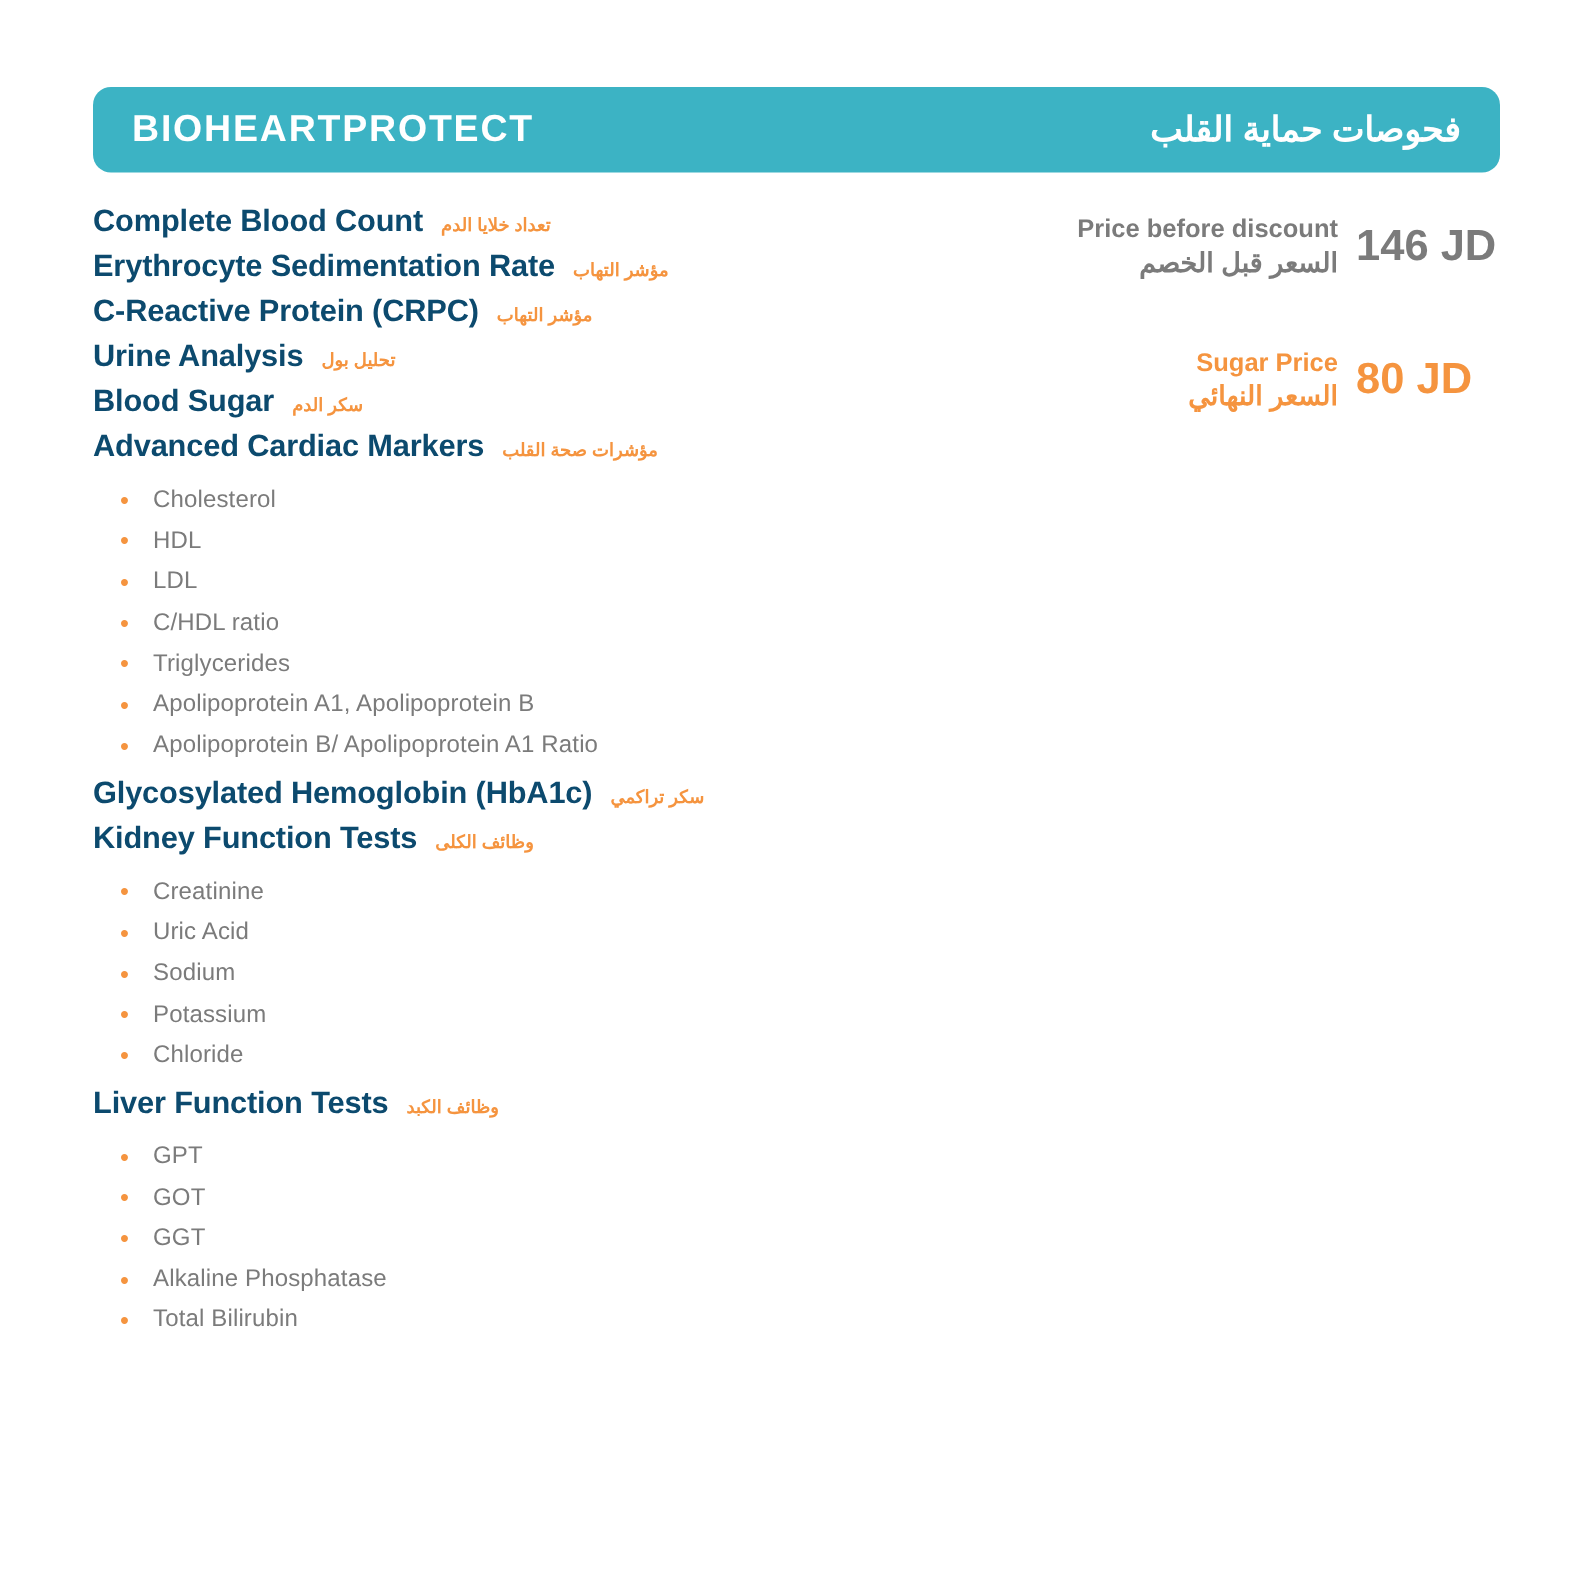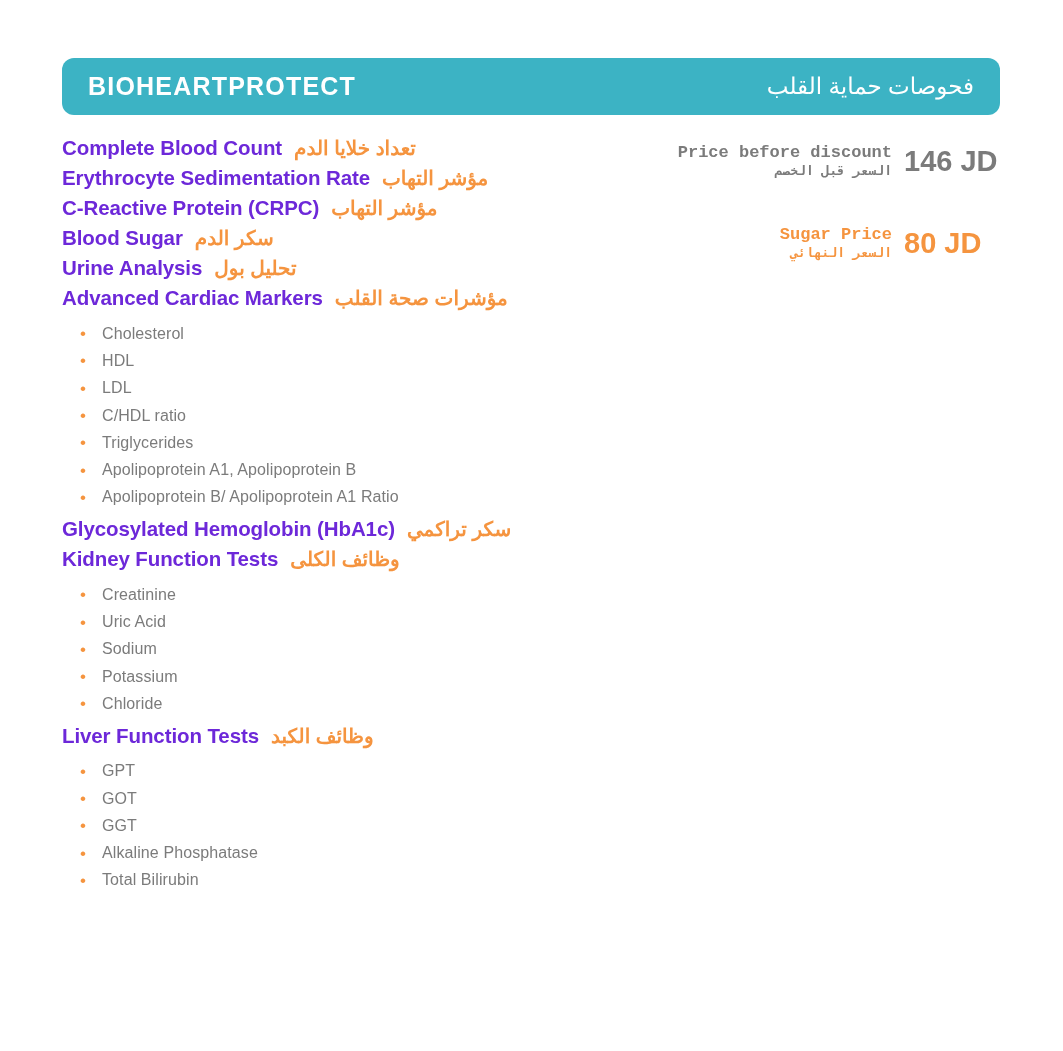--- a/index.html
+++ b/index.html
@@ -40,48 +40,48 @@
   }
   .header-title-en {
     color: #ffffff;
     font-size: 25px;
     font-weight: bold;
     letter-spacing: 1.2px;
   }
   .header-title-ar {
     color: #ffffff;
     font-size: 23px;
-    font-weight: normal;
+    font-weight: bold;
     direction: rtl;
     letter-spacing: 0.3px;
   }
 
   
   .tests-col {
     position: absolute;
     left: 62px;
     top: 136px;
     width: 600px;
   }
 
   .test-row {
     display: flex;
     align-items: baseline;
     height: 30px;
   }
   .test-en {
-    color: #6d28d9;
+    color: #0c4a6e;
     font-size: 20.5px;
     font-weight: bold;
     letter-spacing: -0.1px;
     white-space: nowrap;
   }
   .test-ar {
     color: #f5943f;
-    font-size: 20px;
+    font-size: 12px;
     font-weight: bold;
     direction: rtl;
     margin-left: 12px;
     white-space: nowrap;
   }
 
   .sub-list {
     list-style: none;
     margin: 4px 0 6px 0;
     padding: 0;
@@ -117,29 +117,28 @@
     display: flex;
     align-items: center;
     justify-content: flex-end;
   }
   .price-block.final { margin-top: 44px; }
 
   .price-labels {
     text-align: right;
     line-height: 1.28;
     margin-right: 12px;
-    font-family: Liberation Mono, monospace;
   }
   .price-label-en {
     font-size: 17px;
     font-weight: bold;
     white-space: nowrap;
   }
   .price-label-ar {
-    font-size: 13px;
+    font-size: 18px;
     font-weight: bold;
     direction: rtl;
     white-space: nowrap;
   }
   .price-amount {
     font-size: 29px;
     font-weight: bold;
     white-space: nowrap;
     min-width: 96px;
   }
@@ -169,26 +168,26 @@
       </div>
       <div class="test-row">
         <span class="test-en">Erythrocyte Sedimentation Rate</span>
         <span class="test-ar">مؤشر التهاب</span>
       </div>
       <div class="test-row">
         <span class="test-en">C-Reactive Protein (CRPC)</span>
         <span class="test-ar">مؤشر التهاب</span>
       </div>
       <div class="test-row">
+        <span class="test-en">Urine Analysis</span>
+        <span class="test-ar">تحليل بول</span>
+      </div>
+      <div class="test-row">
         <span class="test-en">Blood Sugar</span>
         <span class="test-ar">سكر الدم</span>
-      </div>
-      <div class="test-row">
-        <span class="test-en">Urine Analysis</span>
-        <span class="test-ar">تحليل بول</span>
       </div>
       <div class="test-row">
         <span class="test-en">Advanced Cardiac Markers</span>
         <span class="test-ar">مؤشرات صحة القلب</span>
       </div>
       <ul class="sub-list">
         <li class="sub-item">
           <span class="sub-bullet">•</span>
           <span class="sub-label">Cholesterol</span>
         </li>

